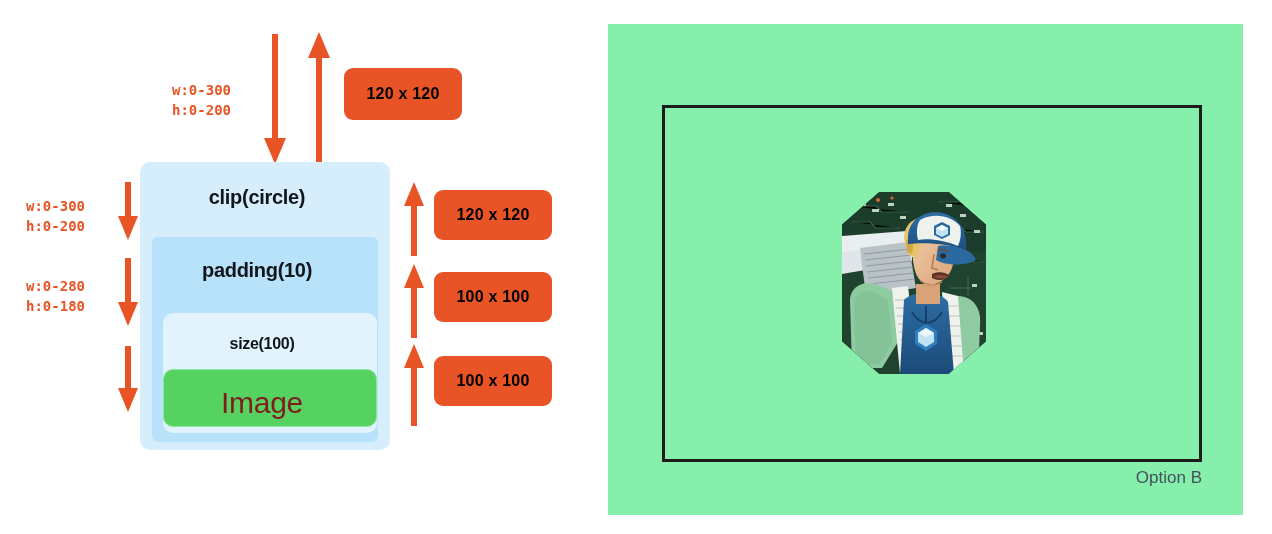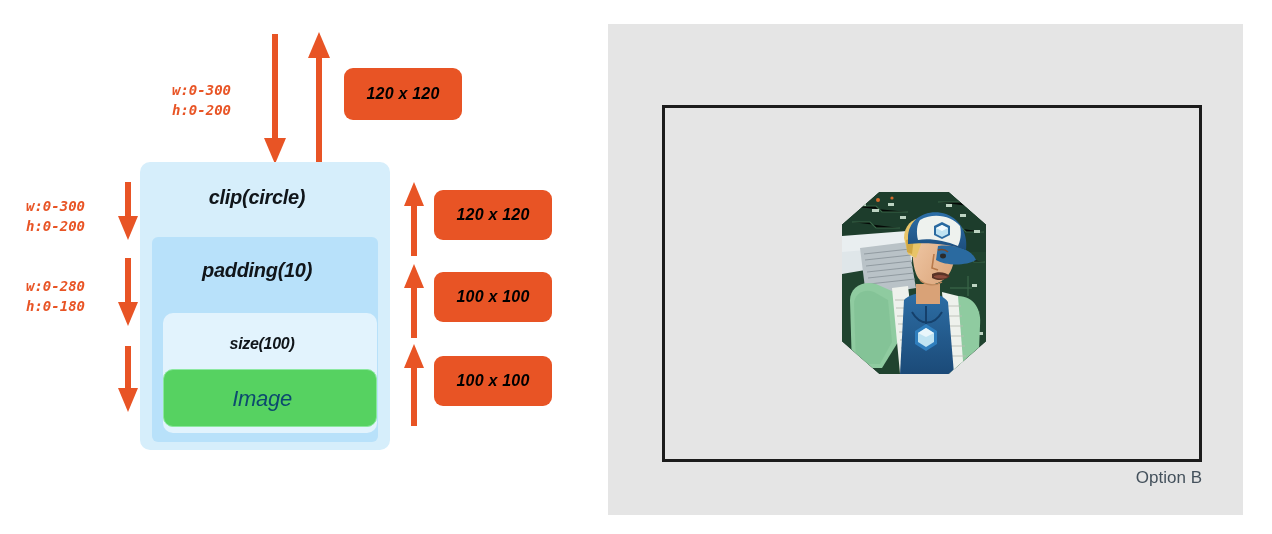--- a/index.html
+++ b/index.html
@@ -20,21 +20,21 @@
     position: relative;
     width: 1272px;
     height: 534px;
     background: #ffffff;
   }
 
   
   #left-diagram {
     position: absolute;
     left: 0; top: 0;
-    width: 600px; height: 390px; font-style: italic;
+    width: 600px; height: 390px;
   }
 
   
   .box-clip {
     position: absolute;
     left: 140px; top: 162px;
     width: 250px; height: 288px;
     background: #d6eefb;
     border-radius: 10px;
   }
@@ -67,21 +67,21 @@
     left: 0; right: 16px;
     text-align: center;
     font-family: "Liberation Sans", sans-serif;
     font-weight: 700;
     color: #10151a;
     letter-spacing: -0.3px;
   }
   .lbl-clip    { top: 24px;  font-size: 20px; }
   .lbl-padding { top: 22px;  font-size: 20px; }
   .lbl-size    { top: 22px;  font-size: 16px; }
-  .lbl-image   { top: 16px;  font-size: 22px; color: #0c4a6e; font-weight: 400; }
+  .lbl-image   { top: 16px;  font-size: 30px; color: #7f1d1d; font-weight: 400; }
 
   
   .badge {
     position: absolute;
     background: #e85425;
     color: #000000;
     border-radius: 9px;
     font-family: "Liberation Sans", sans-serif;
     font-weight: 700;
     font-size: 16px;
@@ -113,21 +113,21 @@
   .cons-l3  { left: 12px;  top: 360px; }
 
   
   .arrow-svg { position: absolute; overflow: visible; }
 
   
   #right-panel {
     position: absolute;
     left: 608px; top: 24px;
     width: 635px; height: 491px;
-    background: #e5e5e5;
+    background: #86efac;
   }
   #frame-rect {
     position: absolute;
     left: 54px; top: 81px;
     width: 540px; height: 357px;
     border: 3px solid #1c1c1c;
     box-sizing: border-box;
   }
   #option-caption {
     position: absolute;

